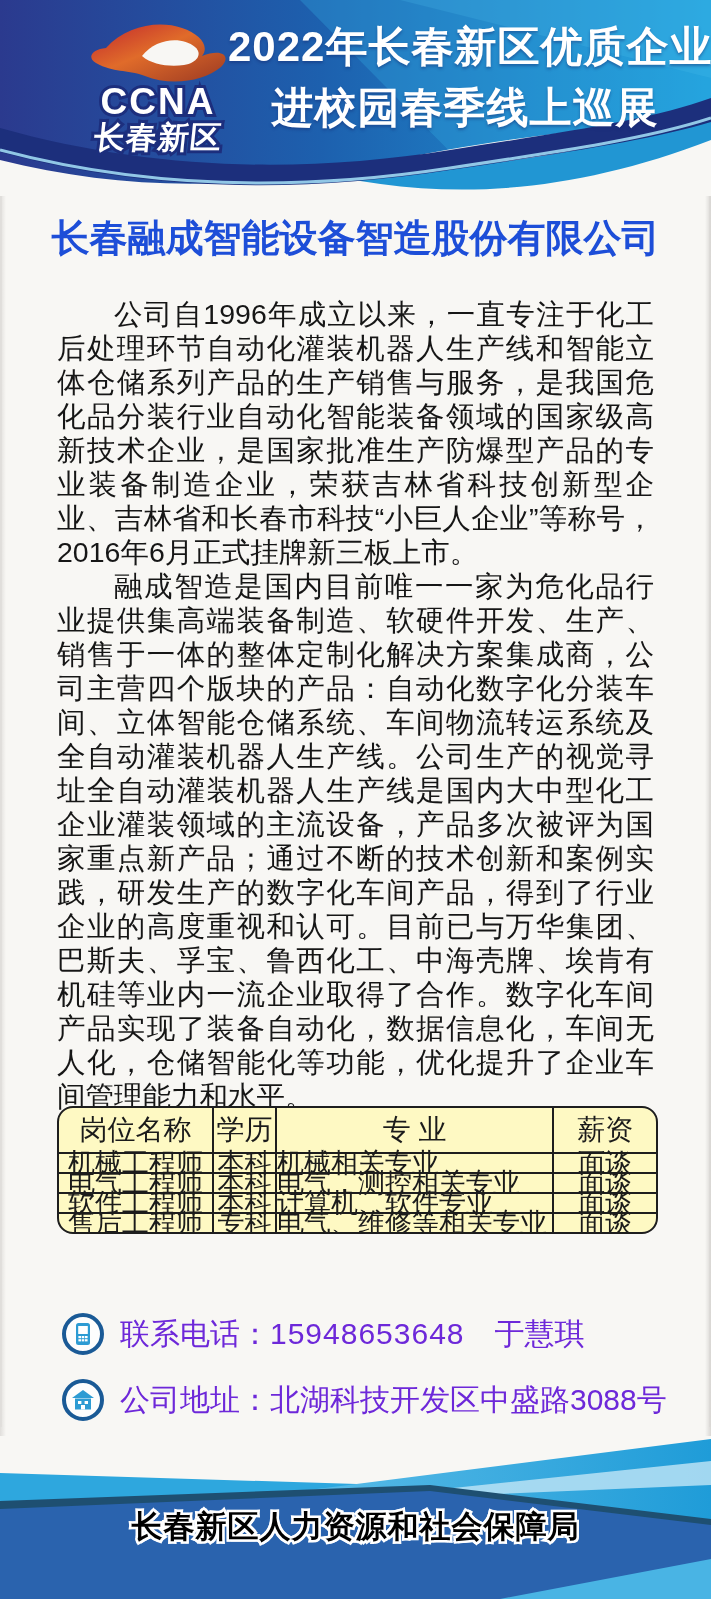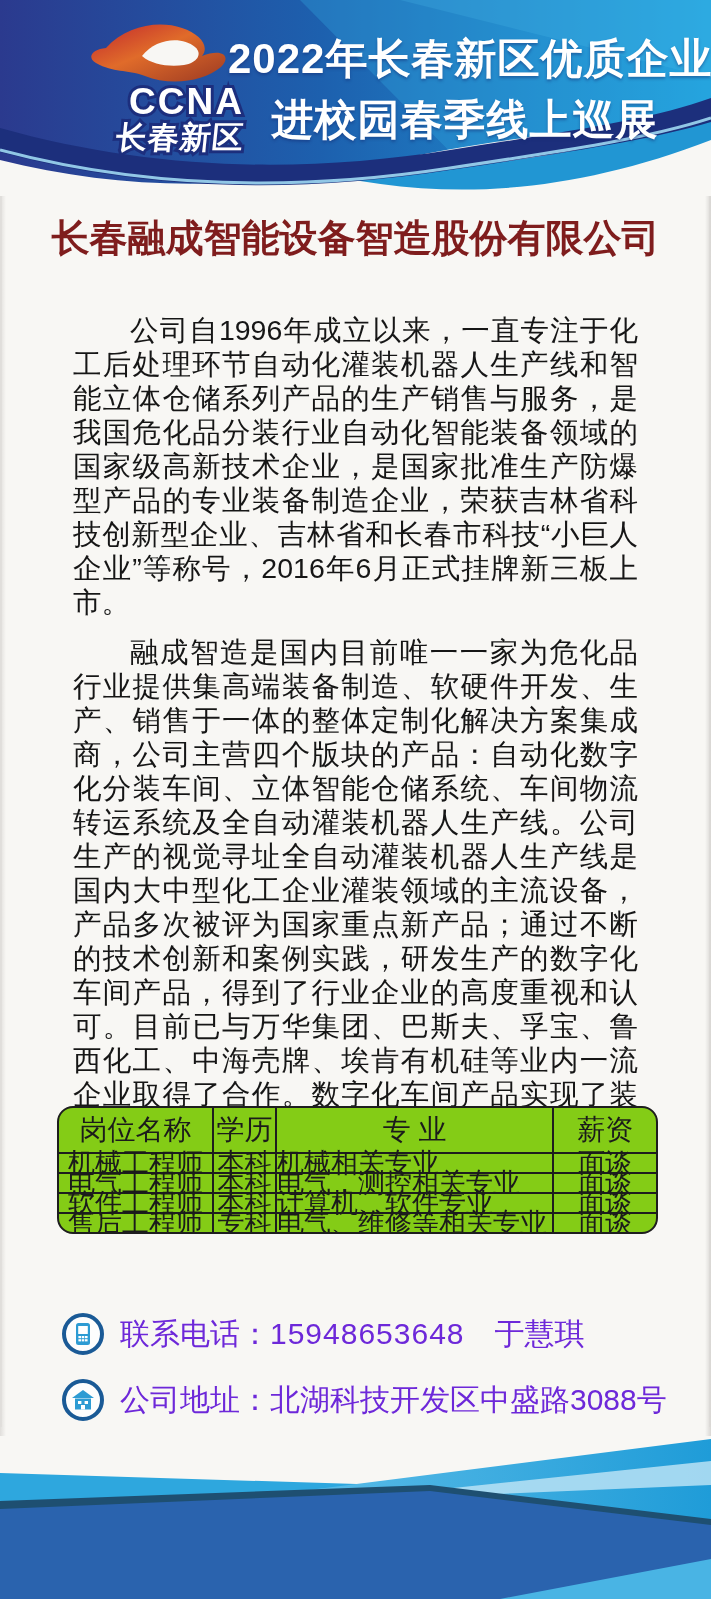--- a/index.html
+++ b/index.html
@@ -4,52 +4,52 @@
 <style>
   html,body{margin:0;padding:0;background:#cfcfcf;}
   .poster{
     position:relative;width:711px;height:1599px;margin:0 auto;
     background:#f8f7f4;overflow:hidden;
     font-family:"Liberation Sans","DejaVu Sans",sans-serif;
     box-shadow:inset 0 0 0 2px #e4e2df;
   }
   
   .header-art{position:absolute;top:0;left:0;width:711px;height:196px;}
-  .logo{position:absolute;top:20px;left:72px;width:172px;text-align:right;z-index:3;}
+  .logo{position:absolute;top:20px;left:72px;width:172px;text-align:center;z-index:3;}
   .logo-swoosh{display:block;margin:0 auto;}
   .logo-brand{
     display:block;font-size:37px;font-weight:bold;letter-spacing:2px;line-height:36px;
     color:#fff;-webkit-text-stroke:6px #1d2f7e;paint-order:stroke fill;
     text-shadow:0 0 2px #1d2f7e;
   }
   .logo-district{
     display:block;font-size:31px;font-weight:bold;line-height:36px;letter-spacing:1px;
     color:#fff;-webkit-text-stroke:6px #1d2f7e;paint-order:stroke fill;
     transform:skewX(-6deg);text-shadow:0 0 2px #1d2f7e;
   }
   .header-title{
-    position:absolute;top:28px;left:228px;width:474px;z-index:3;
+    position:absolute;top:16px;left:228px;width:474px;z-index:3;
     text-align:center;color:#ffffff;font-weight:bold;font-size:42px;line-height:61px;
     text-shadow:0 2px 3px rgba(20,40,110,.45);letter-spacing:1px;white-space:nowrap;
   }
   
   .company-name{
     position:absolute;top:213px;left:0;width:711px;text-align:center;
-    font-size:38px;font-weight:bold;color:#7f1d1d;letter-spacing:0px;white-space:nowrap;
+    font-size:38px;font-weight:bold;color:#1d4ed8;letter-spacing:0px;white-space:nowrap;
   }
   .about{
     position:absolute;top:297px;left:57px;width:597px;
     font-size:28.5px;line-height:34px;color:#161616;text-align:justify;
   }
-  .about p{margin:16px;text-indent:2em;}
+  .about p{margin:0;text-indent:2em;}
   
   .jobs-table{
     position:absolute;top:1106px;left:57px;width:597px;
     border:2px solid #1e1e1e;border-radius:16px;overflow:hidden;
-    background:#84cc16;color:#1b1b1b;
+    background:#fef9c3;color:#1b1b1b;
   }
   .trow{display:flex;}
   .trow + .trow .tcell{border-top:2px solid #1e1e1e;}
   .tcell{
     box-sizing:border-box;display:flex;align-items:center;justify-content:center;
     font-size:27px;height:20px;border-right:2px solid #1e1e1e;
   }
   .trow.thead .tcell{height:44px;font-size:28px;}
   .col-pos{width:26%;}
   .col-deg{width:10.5%;}
@@ -209,14 +209,15 @@
       </linearGradient>
     </defs>
     <rect width="711" height="172" fill="#f8f7f4"></rect>
     <polygon points="0,46 452,60 0,86" fill="#2ea7de"></polygon>
     <polygon points="711,12 711,122 175,80" fill="url(#fcy)"></polygon>
     <polygon points="711,34 711,58 330,74" fill="#b9e2f4" opacity="0.85"></polygon>
     <polygon points="0,74 430,58 711,92 711,100 430,66 0,84" fill="#1e4f71"></polygon>
     <polygon points="0,82 430,64 711,98 711,172 0,172" fill="#2a63ae"></polygon>
     <polygon points="500,172 711,132 711,172" fill="#49b4e4"></polygon>
   </svg>
+  <div class="footer-text">长春新区人力资源和社会保障局</div>
 
 </div>
 
 </body></html>

